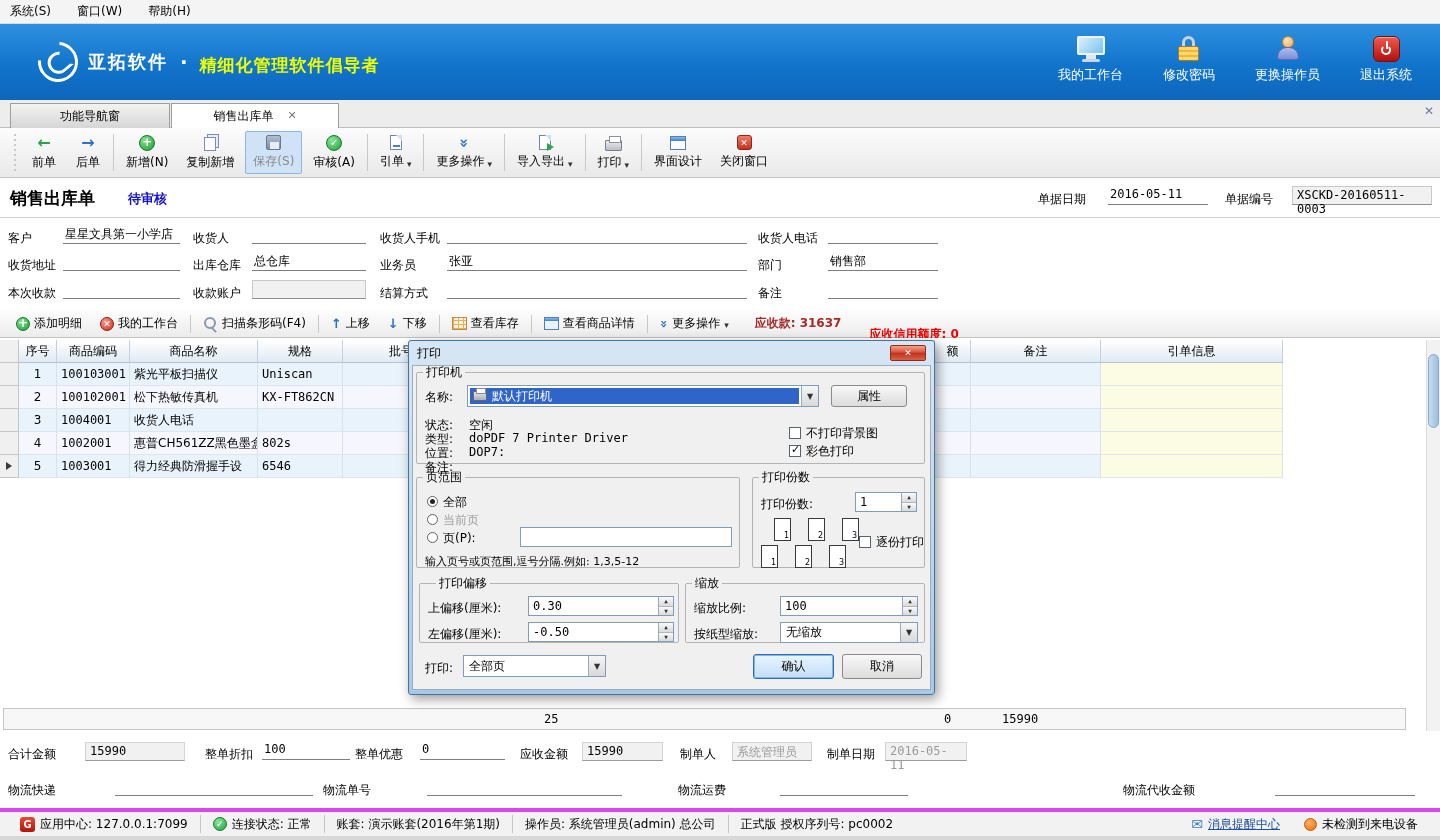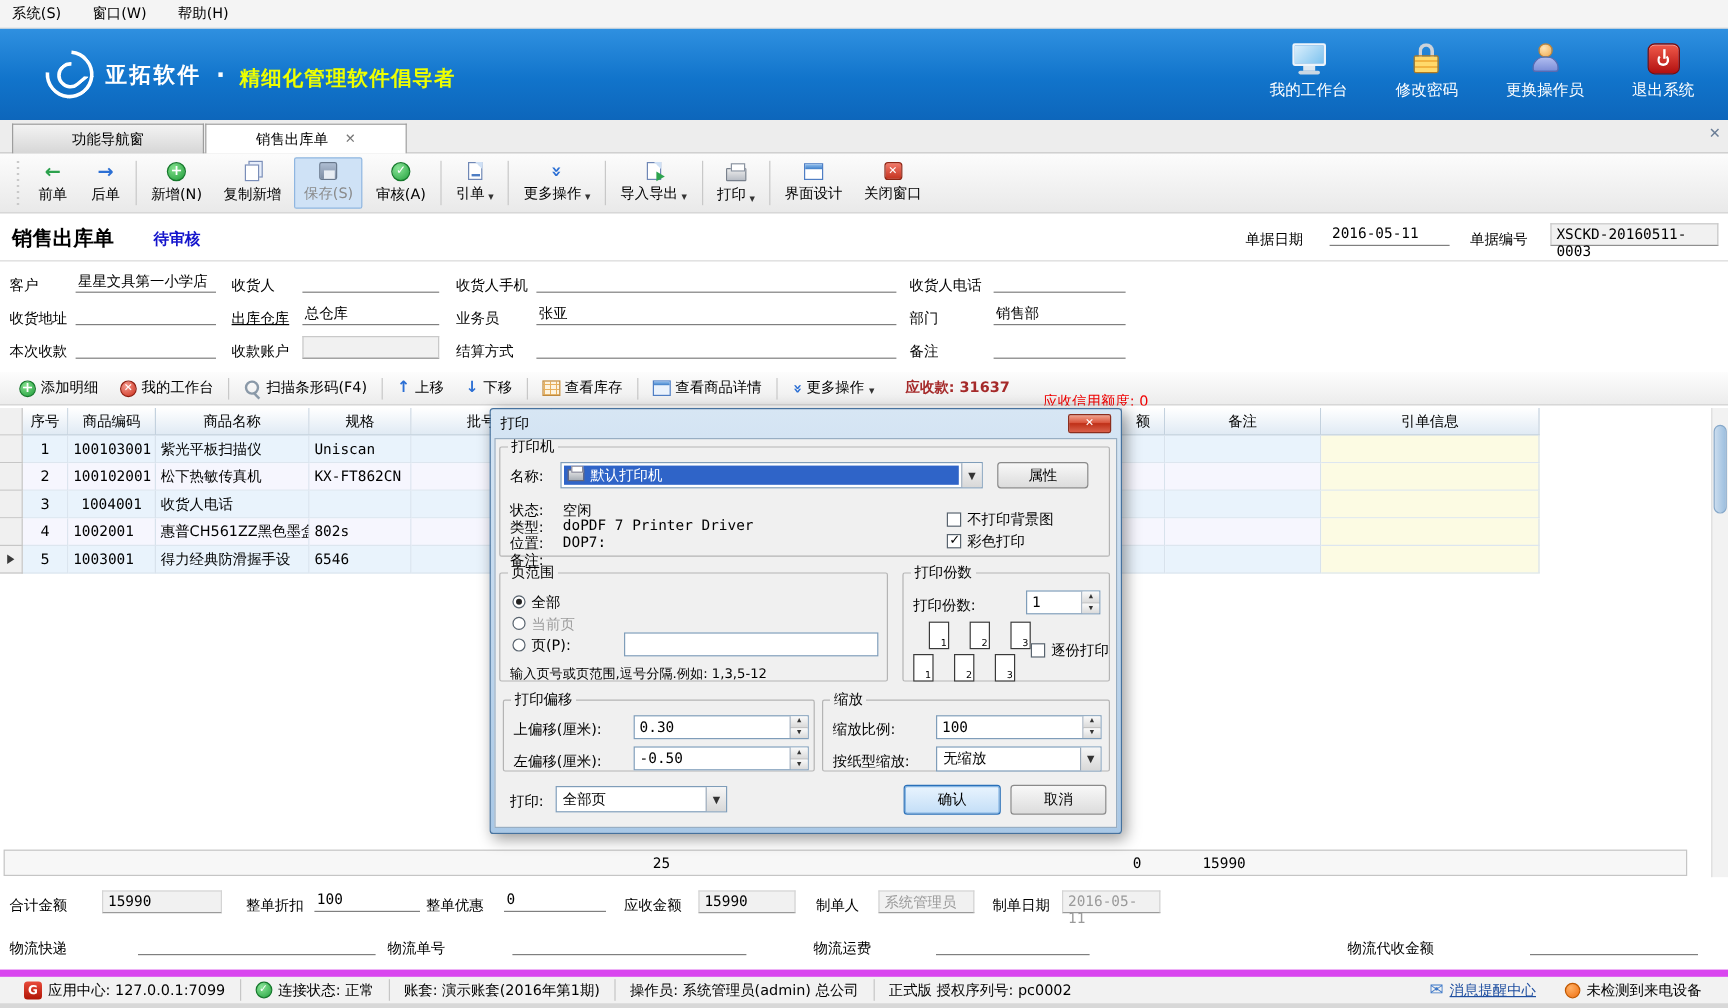--- a/index.html
+++ b/index.html
@@ -135,21 +135,21 @@
   
   .topform { left:0; top:218px; width:1440px; height:92px; background:#fff; }
 
   
   .detailbar { left:0; top:310px; width:1440px; height:28px;
     background:linear-gradient(#fdfdfd,#ececec); border-bottom:1px solid #c2c2c2;
     display:flex; align-items:center; padding-left:10px; gap:6px; }
   .dbtn { display:flex; align-items:center; gap:4px; padding:2px 6px; cursor:pointer; white-space:nowrap; }
   .dsep { width:1px; height:18px; background:#c8c8c8; }
   .recv { font-weight:bold; color:#a52a2a; margin-left:14px; white-space:nowrap; }
-  .credit { font-weight:normal; color:#f00000; margin-left:22px; white-space:nowrap;margin-top:21px; }
+  .credit { font-weight:bold; color:#f00000; margin-left:22px; white-space:nowrap;margin-top:21px; }
 
   
   .gridwrap { left:0; top:338px; width:1440px; height:393px; background:#fff; }
   .grow { display:flex; position:absolute; left:0; width:1283px; height:23px; }
   .gh { background:linear-gradient(#ffffff,#e0eaf4); border-right:1px solid #c3d1de;
     border-bottom:1px solid #b2c3d2; text-align:center; line-height:22px; font-size:12px;
     overflow:hidden; white-space:nowrap; }
   .gc { border-right:1px solid #d8e2ec; border-bottom:1px solid #dde6ef; padding:0 4px;
     line-height:22px; font-size:12px; overflow:hidden; white-space:nowrap; }
   .marker { background:#f0f0f0; border-right:1px solid #c6c6c6; border-bottom:1px solid #c6c6c6; position:relative; }
@@ -163,21 +163,21 @@
   .totband span { position:absolute; top:3px; font-size:12px; }
 
   
   .footer1 { left:0; top:738px; width:1440px; height:32px; background:#fff; }
   .footer2 { left:0; top:770px; width:1440px; height:36px; background:#fff; }
   .greybox { background:#f1f1f1; border:1px solid #d4d4d4; border-bottom-color:#9a9a9a; height:19px; padding:1px 4px; }
   .greytext { color:#9a9a9a; }
 
   
   .statusbar { left:0; top:808px; width:1440px; height:28px; background:#f2f2f2;
-    border-top:6px solid #d946ef; display:flex; align-items:center; padding:0 8px; }
+    border-top:4px solid #d946ef; display:flex; align-items:center; padding:0 8px; }
   .sbitem { display:flex; align-items:center; gap:5px; padding:0 12px; height:18px; white-space:nowrap; }
   .sbsep { border-right:1px solid #c6c6c6; }
   .applogo { width:15px; height:15px; border-radius:3px; background:linear-gradient(#e84a3a,#b01505);
     color:#fff; font-size:10px; font-weight:bold; display:inline-flex; align-items:center; justify-content:center; }
   .applogo::after { content:"Ǵ"; content:"G"; }
   .okdot { width:14px; height:14px; border-radius:50%; background:radial-gradient(circle at 35% 30%,#8ae598,#23a13e);
     border:1px solid #15772b; color:#fff; font-size:9px; display:inline-flex; align-items:center; justify-content:center; }
   .okdot::after { content:"✓"; }
   .mailico { color:#3f79c8; font-size:14px; } .mailico::after { content:"✉"; }
   .orangedot { width:13px; height:13px; border-radius:50%;
@@ -378,21 +378,21 @@
     <span class="abs ufield" style="left:63px; top:8px; width:117px;">星星文具第一小学店</span>
     <span class="abs fldlabel" style="left:193px; top:12px;">收货人</span>
     <span class="abs ufield" style="left:252px; top:8px; width:114px;"></span>
     <span class="abs fldlabel" style="left:380px; top:12px;">收货人手机</span>
     <span class="abs ufield" style="left:447px; top:8px; width:300px;"></span>
     <span class="abs fldlabel" style="left:758px; top:12px;">收货人电话</span>
     <span class="abs ufield" style="left:828px; top:8px; width:110px;"></span>
 
     <span class="abs fldlabel" style="left:8px; top:39px;">收货地址</span>
     <span class="abs ufield" style="left:63px; top:35px; width:117px;"></span>
-    <span class="abs fldlabel" style="left:193px; top:39px;text-decoration:underline;">出库仓库</span>
+    <span class="abs fldlabel" style="left:193px; top:39px;">出库仓库</span>
     <span class="abs ufield" style="left:252px; top:35px; width:114px;">总仓库</span>
     <span class="abs fldlabel" style="left:380px; top:39px;">业务员</span>
     <span class="abs ufield" style="left:447px; top:35px; width:300px;">张亚</span>
     <span class="abs fldlabel" style="left:758px; top:39px;">部门</span>
     <span class="abs ufield" style="left:828px; top:35px; width:110px;">销售部</span>
 
     <span class="abs fldlabel" style="left:8px; top:67px;">本次收款</span>
     <span class="abs ufield" style="left:63px; top:63px; width:117px;"></span>
     <span class="abs fldlabel" style="left:193px; top:67px;">收款账户</span>
     <span class="abs robox" style="left:252px; top:62px; width:114px;"></span>
@@ -485,21 +485,21 @@
       <div class="gc mono" style="width:85px; background:#f6f6fe;">KX-FT862CN</div>
       <div class="gc" style="width:117px; background:#f6f6fe;"></div>
       <div class="gc" style="width:475px; background:#f6f6fe;"></div>
       <div class="gc" style="width:36px; background:#f6f6fe;"></div>
       <div class="gc" style="width:130px; background:#f6f6fe;"></div>
       <div class="gc" style="width:182px; background:#fcfbe3;"></div>
     </div>
     <div class="grow" style="top:71px;">
       <div class="gc marker" style="width:19px;"></div>
       <div class="gc" style="width:38px; text-align:center; background:#e9f3fc;">3</div>
-      <div class="gc mono" style="width:73px; background:#e9f3fc;text-align:center;">1004001</div>
+      <div class="gc mono" style="width:73px; background:#e9f3fc;">1004001</div>
       <div class="gc" style="width:128px; background:#e9f3fc;">收货人电话</div>
       <div class="gc mono" style="width:85px; background:#e9f3fc;"></div>
       <div class="gc" style="width:117px; background:#e9f3fc;"></div>
       <div class="gc" style="width:475px; background:#e9f3fc;"></div>
       <div class="gc" style="width:36px; background:#e9f3fc;"></div>
       <div class="gc" style="width:130px; background:#e9f3fc;"></div>
       <div class="gc" style="width:182px; background:#fcfbe3;"></div>
     </div>
     <div class="grow" style="top:94px;">
       <div class="gc marker" style="width:19px;"></div>
@@ -664,21 +664,21 @@
           <span class="pg back">
               <span>3</span>
             </span>
           <span class="pg front">
               <span>3</span>
             </span>
         </div>
         <span class="dl" style="left:106px; top:48px;"><span class="cb"></span><span>逐份打印</span></span>
       </fieldset>
 
-      <fieldset class="grp" style="left:6px; top:209px; width:260px; height:68px;">
+      <fieldset class="grp" style="left:6px; top:209px; width:260px; height:68px;padding-left:10px;">
         <legend>打印偏移</legend>
         <span class="dl" style="left:8px; top:8px;">上偏移(厘米):</span>
         <div class="inset spin mono" style="left:108px; top:4px; width:146px; height:20px;">
           <span>0.30</span>
           <span class="ud">
               <i class="up"></i>
               <i class="dn"></i>
             </span>
         </div>
         <span class="dl" style="left:8px; top:34px;">左偏移(厘米):</span>

